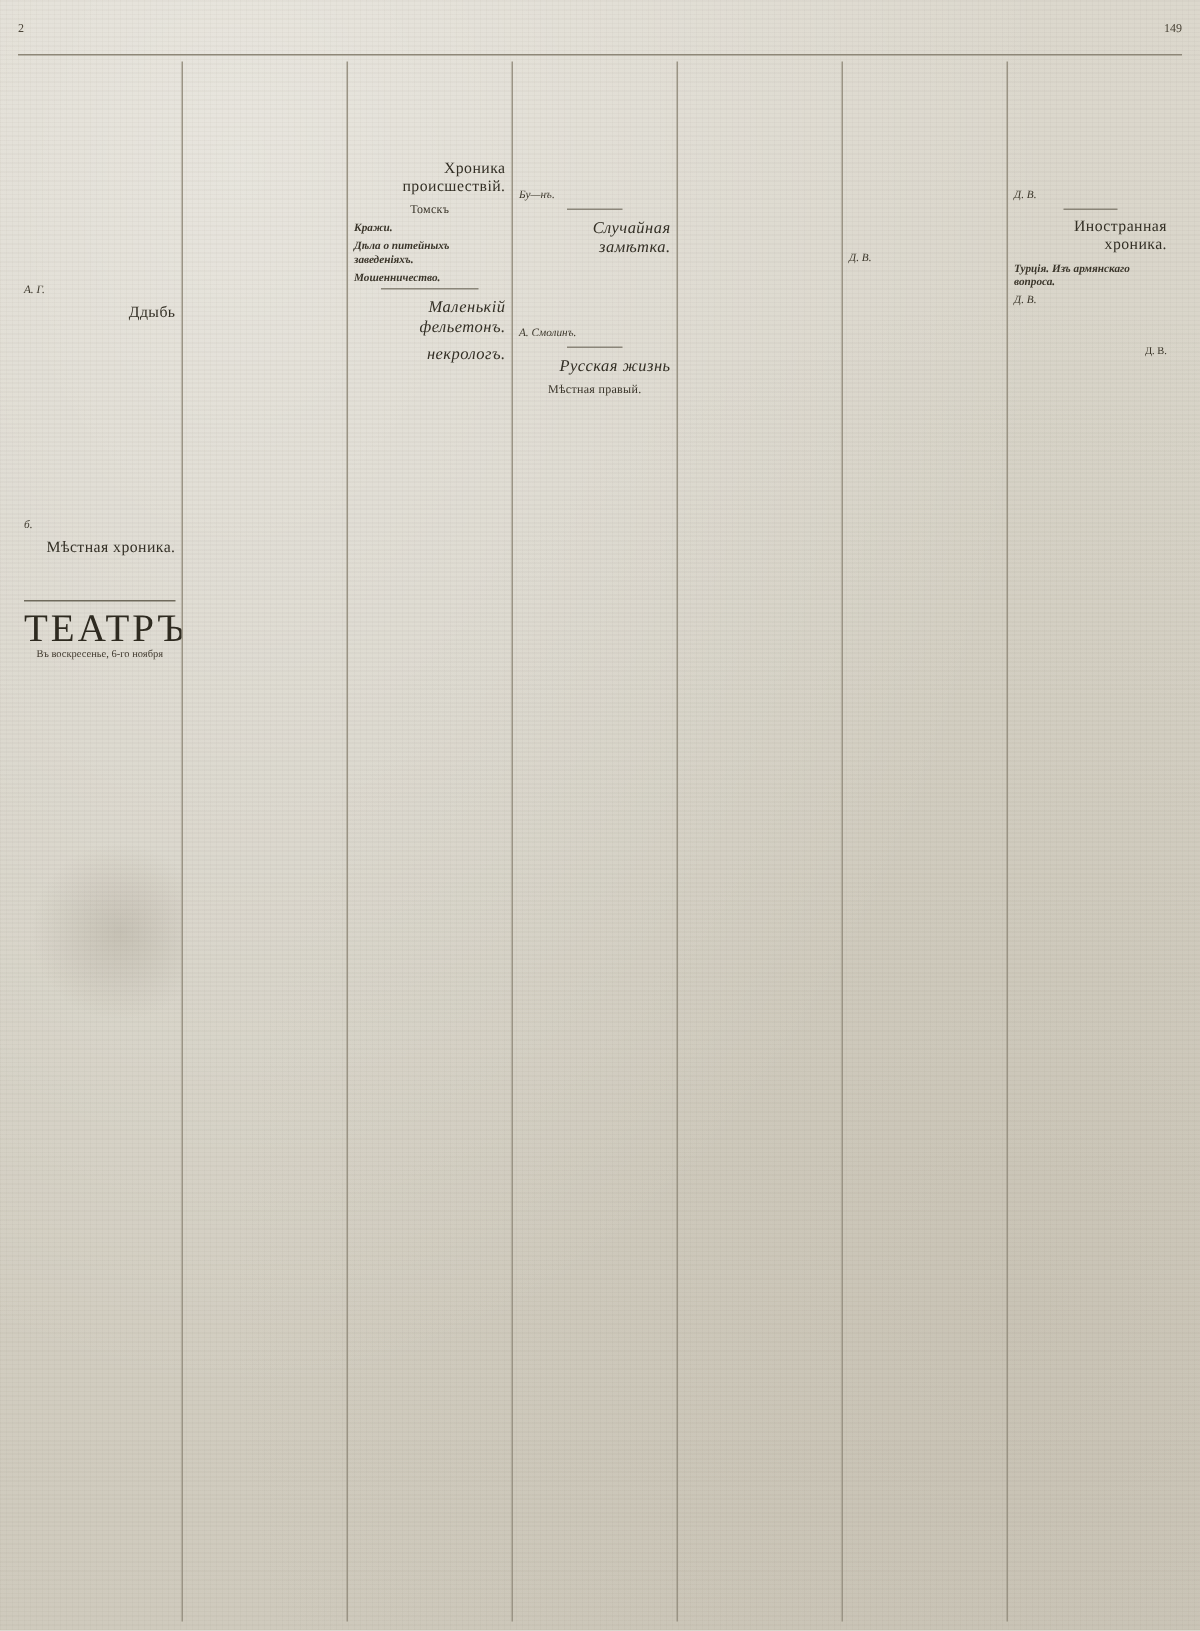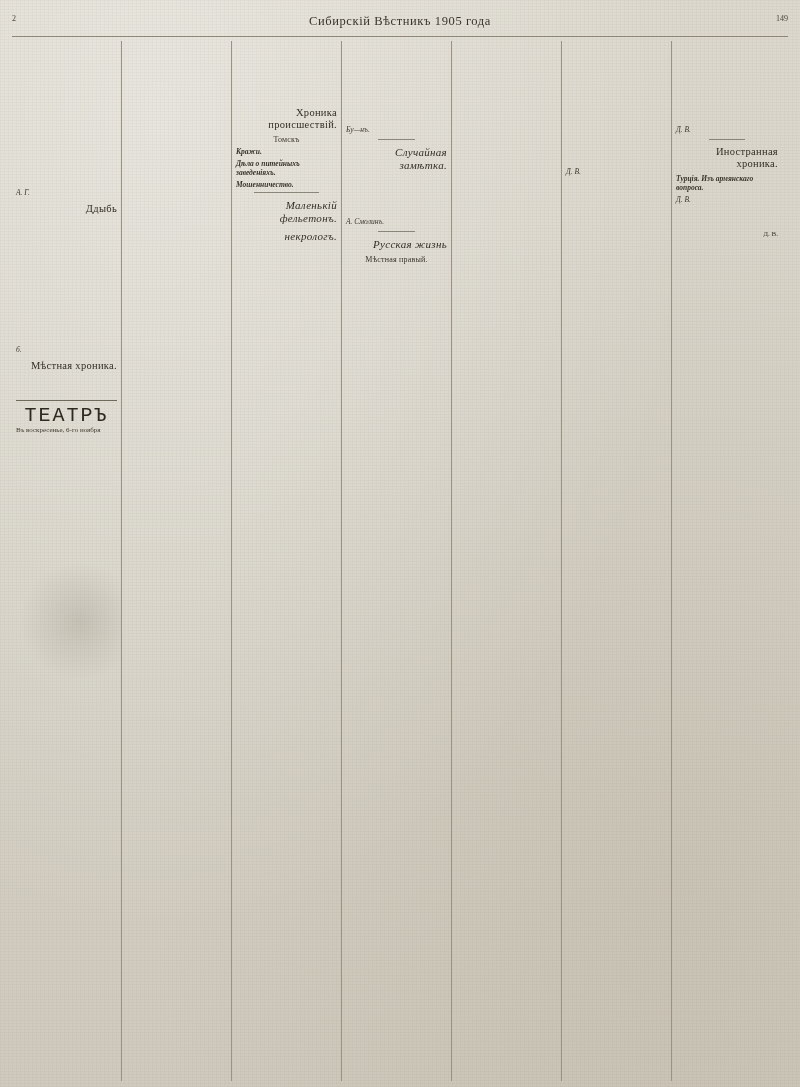--- a/index.html
+++ b/index.html
@@ -85,41 +85,40 @@
     text-align:center;font-size:8px;color:#3a352a;margin:2px 0 3px 0;letter-spacing:.2px;
   }
   .rule{
     height:1px;background:#6f6a5c;margin:3px 18% 5px 18%;opacity:.75;
   }
   .rule.short{margin:3px 32% 5px 32%;}
   .sig{font-size:7.5px;color:#3d382c;margin:2px 0 5px 0;font-style:italic;}
   .kicker{font-size:7.5px;color:#3a352a;margin:1px 0 2px 0;font-style:italic;font-weight:bold;}
   .small{font-size:7px;color:#40392e;}
   .bigword{
-    font-size:20px;letter-spacing:2px;color:#2e2a20;text-align:center;line-height:1;
-    font-family:Liberation Mono, monospace;
+    font-size:26px;letter-spacing:2px;color:#2e2a20;text-align:center;line-height:1;
+    font-family:Liberation Serif, serif;
   }
   .vert-ad{
     position:relative;margin-top:6px;border-top:1px solid #6f6a5c;padding-top:5px;
   }
   .blot{
     position:absolute;border-radius:50%;
     background:radial-gradient(circle, rgba(120,110,92,.20), rgba(120,110,92,0) 70%);
     pointer-events:none;
   }
   .footline{font-size:7px;text-align:right;color:#3d382c;margin-top:3px;}
 </style>
 </head>
 <body>
 
 <div id="page">
 
   <div class="masthead">
     <span class="folio">2</span>
-    <span class="masthead-title">Сибирскій Вѣстникъ 1905 года</span>
     <span class="folio">149</span>
   </div>
 
   <div class="sheet">
 
     <div class="col">
       <div class="para"><span class="ln s3 ind"></span><span class="ln s1"></span><span class="ln s1"></span><span class="ln s2"></span><span class="ln s4"></span></div>
       <div class="para"><span class="ln s3 ind"></span><span class="ln s1"></span><span class="ln s5"></span></div>
       <div class="para"><span class="ln s2 ind"></span><span class="ln s1"></span><span class="ln s1"></span><span class="ln s6"></span></div>
       <div class="para"><span class="ln s3 ind"></span><span class="ln s1"></span><span class="ln s4"></span></div>
@@ -135,21 +134,21 @@
       <div class="para"><span class="ln s2 ind"></span><span class="ln s1"></span><span class="ln s1"></span><span class="ln s1"></span><span class="ln s1"></span><span class="ln s1"></span><span class="ln s1"></span><span class="ln s1"></span><span class="ln s1"></span><span class="ln s1"></span><span class="ln s1"></span><span class="ln s5"></span></div>
       <div class="para"><span class="ln s3 ind"></span><span class="ln s1"></span><span class="ln s1"></span><span class="ln s1"></span><span class="ln s1"></span><span class="ln s1"></span><span class="ln s1"></span><span class="ln s1"></span><span class="ln s1"></span><span class="ln s1"></span><span class="ln s1"></span><span class="ln s1"></span><span class="ln s1"></span><span class="ln s1"></span><span class="ln s4"></span></div>
       <div class="para"><span class="ln s2 ind"></span><span class="ln s1"></span><span class="ln s1"></span><span class="ln s1"></span><span class="ln s1"></span><span class="ln s1"></span><span class="ln s1"></span><span class="ln s1"></span><span class="ln s1"></span><span class="ln s1"></span><span class="ln s1"></span><span class="ln s1"></span><span class="ln s1"></span><span class="ln s1"></span><span class="ln s1"></span><span class="ln s1"></span><span class="ln s1"></span><span class="ln s1"></span><span class="ln s1"></span><span class="ln s6"></span></div>
       <div class="sig">б.</div>
 
       <div class="hdg">Мѣстная хроника.</div>
       <div class="para"><span class="ln s3 ind"></span><span class="ln s1"></span><span class="ln s1"></span><span class="ln s1"></span><span class="ln s1"></span><span class="ln s1"></span><span class="ln s5"></span></div>
 
       <div class="vert-ad">
         <div class="bigword">ТЕАТРЪ</div>
-        <div class="small" style="text-align:left">Въ воскресенье, 6-го ноября</div>
+        <div class="small" style="text-align:center">Въ воскресенье, 6-го ноября</div>
         <div class="para"><span class="ln s1"></span><span class="ln s2"></span><span class="ln s3"></span><span class="ln s1"></span><span class="ln s4"></span></div>
       </div>
       <div class="blot" style="left:8px;top:520px;width:120px;height:120px;"></div>
     </div>
 
     <div class="col">
       <div class="para"><span class="ln s3 ind"></span><span class="ln s1"></span><span class="ln s1"></span><span class="ln s1"></span><span class="ln s1"></span><span class="ln s1"></span><span class="ln s1"></span><span class="ln s1"></span><span class="ln s1"></span><span class="ln s4"></span></div>
       <div class="para"><span class="ln s2 ind"></span><span class="ln s1"></span><span class="ln s1"></span><span class="ln s1"></span><span class="ln s1"></span><span class="ln s1"></span><span class="ln s1"></span><span class="ln s1"></span><span class="ln s1"></span><span class="ln s1"></span><span class="ln s1"></span><span class="ln s1"></span><span class="ln s5"></span></div>
       <div class="para"><span class="ln s3 ind"></span><span class="ln s1"></span><span class="ln s1"></span><span class="ln s1"></span><span class="ln s1"></span><span class="ln s1"></span><span class="ln s1"></span><span class="ln s1"></span><span class="ln s1"></span><span class="ln s1"></span><span class="ln s1"></span><span class="ln s1"></span><span class="ln s1"></span><span class="ln s1"></span><span class="ln s1"></span><span class="ln s6"></span></div>
       <div class="para"><span class="ln s2 ind"></span><span class="ln s1"></span><span class="ln s1"></span><span class="ln s1"></span><span class="ln s1"></span><span class="ln s1"></span><span class="ln s1"></span><span class="ln s1"></span><span class="ln s1"></span><span class="ln s1"></span><span class="ln s1"></span><span class="ln s4"></span></div>

